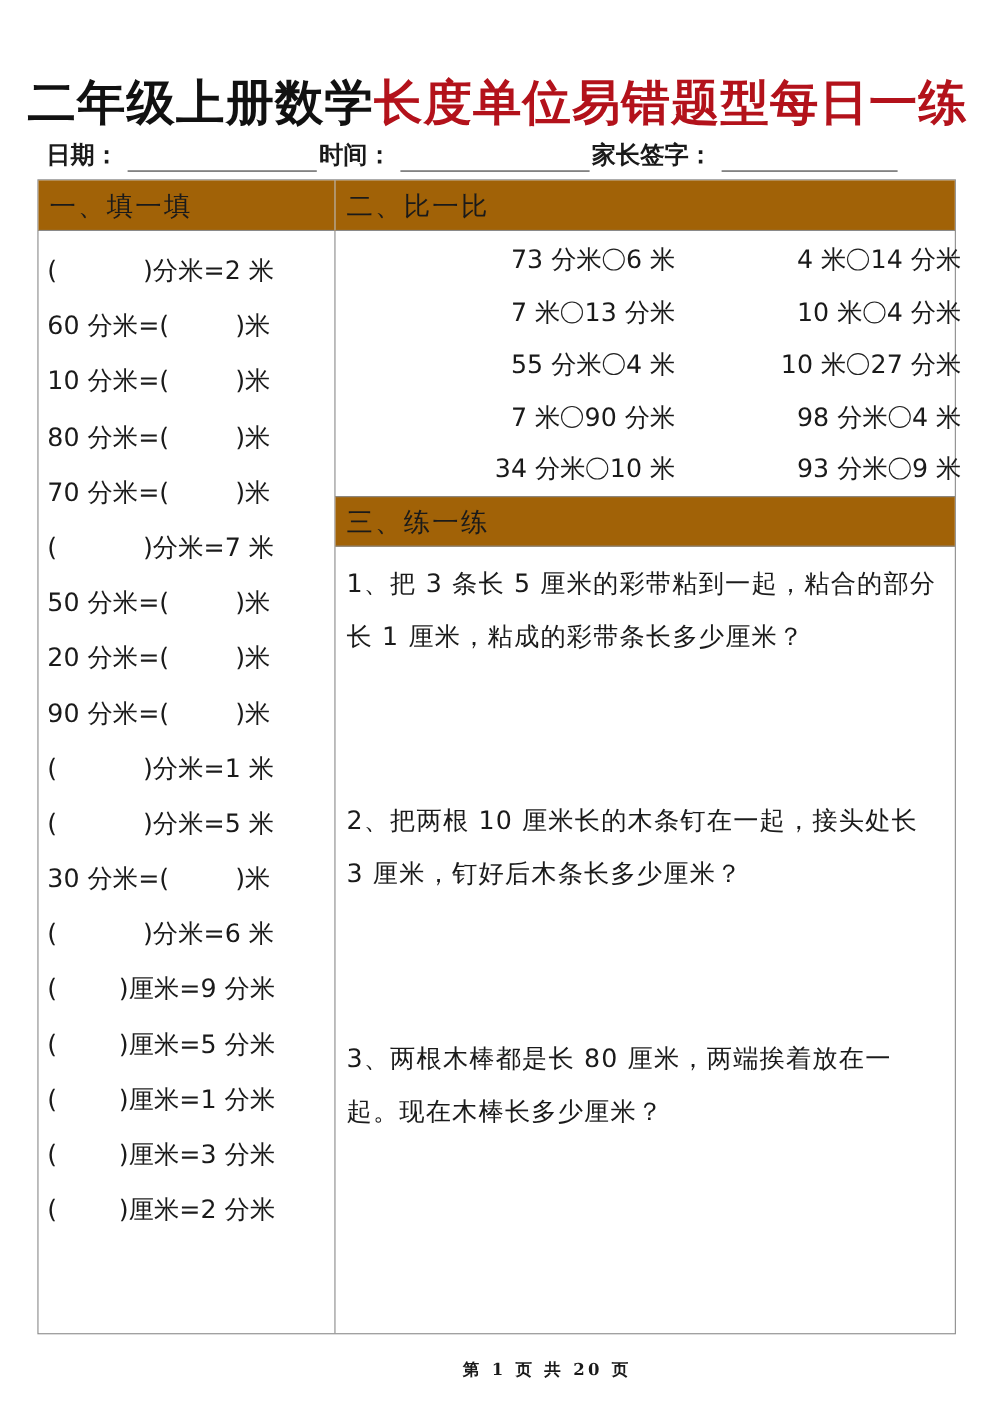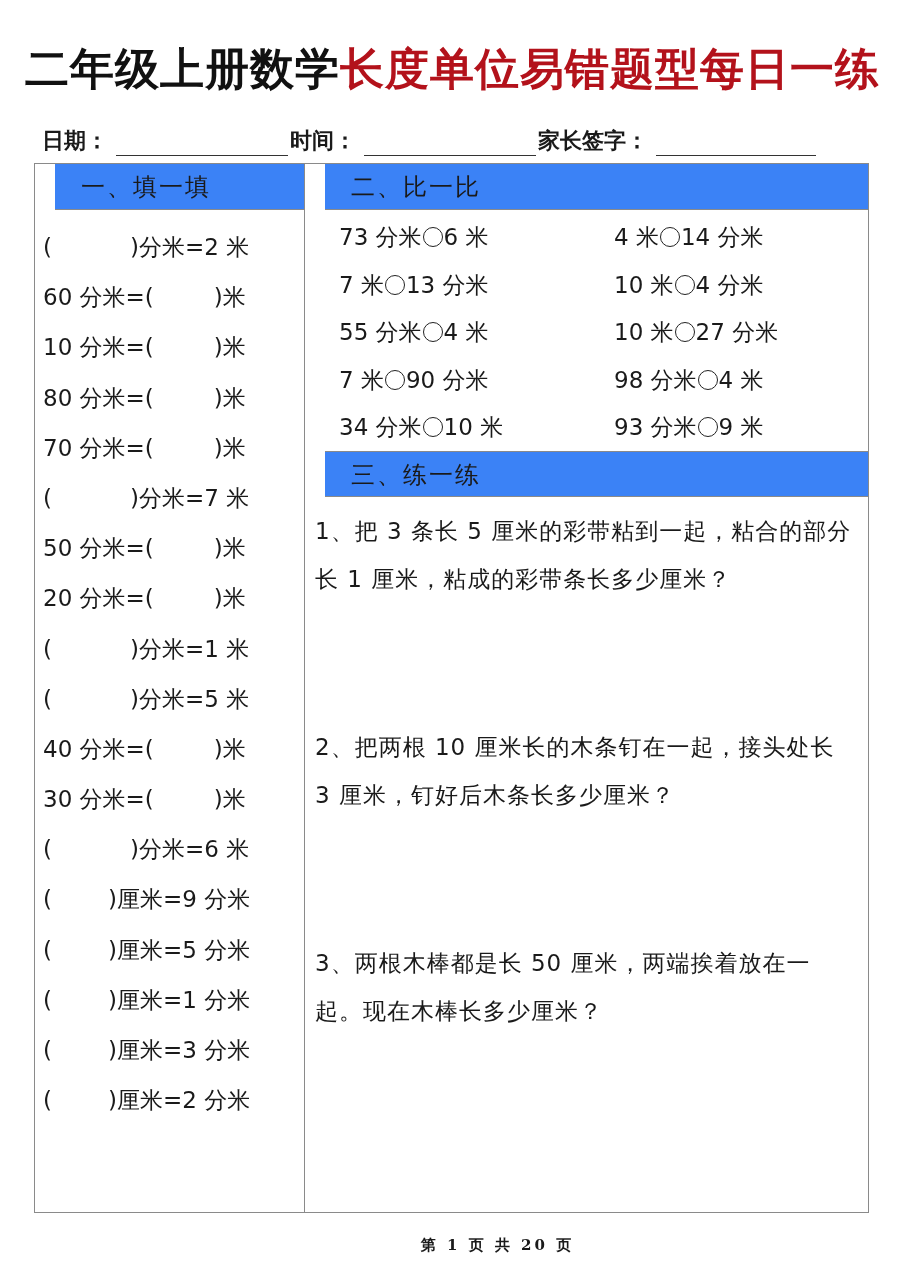--- a/index.html
+++ b/index.html
@@ -1,38 +1,38 @@
 <!DOCTYPE html>
 <html><head>
 <meta charset="utf-8">
 <style>
   html, body { margin: 0; padding: 0; background: #ffffff; }
   body { width: 905px; height: 1280px; position: relative; overflow: hidden;
          font-family: "DejaVu Sans", sans-serif; color: #1a1a1a; }
-  .title { position: absolute; top: 40px; left: 0; width: 905px; text-align: center;
+  .title { position: absolute; top: 64px; left: 0; width: 905px; text-align: center;
            font-family: "DejaVu Serif", serif; font-weight: bold; font-size: 44px;
            letter-spacing: 1px; white-space: nowrap; }
   .title .black { color: #111111; }
   .title .red { color: #b3121b; }
   .info { position: absolute; top: 124px; left: 42px; width: 822px; height: 32px;
           font-size: 22px; display: flex; align-items: flex-end; white-space: nowrap; font-weight: bold; }
   .info .line { display: inline-block; border-bottom: 1.5px solid #333; height: 26px; margin: 0 2px 0 8px; }
   .sheet { position: absolute; top: 163px; left: 34px; width: 835px; height: 1050px;
            border: 1.5px solid #8a8a8a; box-sizing: border-box; }
   .col-left { position: absolute; left: 0; top: 0; width: 270px; height: 100%;
               border-right: 1.5px solid #8a8a8a; box-sizing: border-box; }
   .col-right { position: absolute; left: 270px; top: 0; right: 0; height: 100%; }
-  .sec-head { background: #3b82f6; height: 46px; border-bottom: 1.5px solid #8a8a8a;
-              box-sizing: border-box; font-size: 24px; line-height: 46px; padding-left: 26px;
-              letter-spacing: 2px; margin-left: 20px; }
+  .sec-head { background: #a16207; height: 46px; border-bottom: 1.5px solid #8a8a8a;
+              box-sizing: border-box; font-size: 24px; line-height: 46px; padding-left: 10px;
+              letter-spacing: 2px; }
   .fill-list { padding: 12px 0 0 8px; }
   .fill-item { height: 50.2px; line-height: 50px; font-size: 23px; white-space: nowrap; }
   .fill-item .blank { display: inline-block; }
   .cmp-grid { display: grid; grid-template-columns: 275px 260px; padding: 4px 0 0 34px; height: 237px; }
-  .cmp-item { height: 47.5px; line-height: 47px; font-size: 23px; white-space: nowrap; }
+  .cmp-item { height: 47.5px; line-height: 47px; font-size: 23px; white-space: nowrap; text-align: right; }
   .circle { display: inline-block; width: 18px; height: 18px; border: 1.5px solid #222;
             border-radius: 50%; vertical-align: -2px; margin: 0 1px; }
   .sec3-head { border-top: 1.5px solid #8a8a8a; }
   .problem { font-size: 23px; line-height: 48px; padding: 0 14px 0 10px; letter-spacing: 1px; }
   .p1 { margin-top: 10px; }
   .p2 { margin-top: 120px; }
   .p3 { margin-top: 120px; }
   .footer { position: absolute; top: 1236px; left: 0; width: 905px; text-align: center;
             font-size: 15px; font-weight: bold; font-family: "DejaVu Serif", serif; letter-spacing: 3px; padding-left: 45px; }
 </style>
@@ -57,23 +57,23 @@
     <div class="sec-head">一、填一填</div>
     <div class="fill-list" id="fill-list">
         <div class="fill-item"><span>(</span><span class="blank" style="width: 78px;"></span><span>)分米=2 米</span></div>
         <div class="fill-item"><span>60 分米=(</span><span class="blank" style="width: 60px;"></span><span>)米</span></div>
         <div class="fill-item"><span>10 分米=(</span><span class="blank" style="width: 60px;"></span><span>)米</span></div>
         <div class="fill-item"><span>80 分米=(</span><span class="blank" style="width: 60px;"></span><span>)米</span></div>
         <div class="fill-item"><span>70 分米=(</span><span class="blank" style="width: 60px;"></span><span>)米</span></div>
         <div class="fill-item"><span>(</span><span class="blank" style="width: 78px;"></span><span>)分米=7 米</span></div>
         <div class="fill-item"><span>50 分米=(</span><span class="blank" style="width: 60px;"></span><span>)米</span></div>
         <div class="fill-item"><span>20 分米=(</span><span class="blank" style="width: 60px;"></span><span>)米</span></div>
+        <div class="fill-item"><span>90 分米=(</span><span class="blank" style="width: 60px;"></span><span>)米</span></div>
         <div class="fill-item"><span>(</span><span class="blank" style="width: 78px;"></span><span>)分米=1 米</span></div>
         <div class="fill-item"><span>(</span><span class="blank" style="width: 78px;"></span><span>)分米=5 米</span></div>
-        <div class="fill-item"><span>40 分米=(</span><span class="blank" style="width: 60px;"></span><span>)米</span></div>
         <div class="fill-item"><span>30 分米=(</span><span class="blank" style="width: 60px;"></span><span>)米</span></div>
         <div class="fill-item"><span>(</span><span class="blank" style="width: 78px;"></span><span>)分米=6 米</span></div>
         <div class="fill-item"><span>(</span><span class="blank" style="width: 56px;"></span><span>)厘米=9 分米</span></div>
         <div class="fill-item"><span>(</span><span class="blank" style="width: 56px;"></span><span>)厘米=5 分米</span></div>
         <div class="fill-item"><span>(</span><span class="blank" style="width: 56px;"></span><span>)厘米=1 分米</span></div>
         <div class="fill-item"><span>(</span><span class="blank" style="width: 56px;"></span><span>)厘米=3 分米</span></div>
         <div class="fill-item"><span>(</span><span class="blank" style="width: 56px;"></span><span>)厘米=2 分米</span></div>
       </div>
   </div>
 
@@ -88,17 +88,17 @@
         <div class="cmp-item"><span>10 米</span><span class="circle"></span><span>27 分米</span></div>
         <div class="cmp-item"><span>7 米</span><span class="circle"></span><span>90 分米</span></div>
         <div class="cmp-item"><span>98 分米</span><span class="circle"></span><span>4 米</span></div>
         <div class="cmp-item"><span>34 分米</span><span class="circle"></span><span>10 米</span></div>
         <div class="cmp-item"><span>93 分米</span><span class="circle"></span><span>9 米</span></div>
       </div>
 
     <div class="sec-head sec3-head">三、练一练</div>
     <div class="problem p1">1、把 3 条长 5 厘米的彩带粘到一起，粘合的部分长 1 厘米，粘成的彩带条长多少厘米？</div>
     <div class="problem p2">2、把两根 10 厘米长的木条钉在一起，接头处长 3 厘米，钉好后木条长多少厘米？</div>
-    <div class="problem p3">3、两根木棒都是长 50 厘米，两端挨着放在一起。现在木棒长多少厘米？</div>
+    <div class="problem p3">3、两根木棒都是长 80 厘米，两端挨着放在一起。现在木棒长多少厘米？</div>
   </div>
 </div>
 
 <div class="footer">第 1 页 共 20 页</div>
 
 </body></html>

